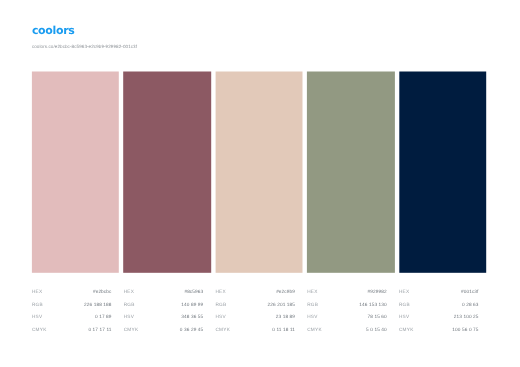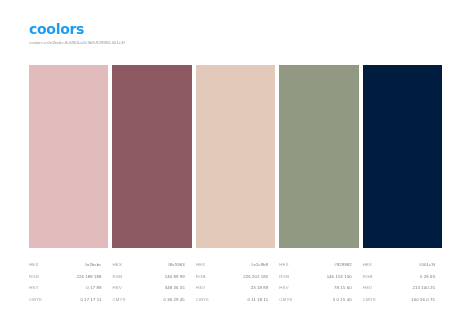--- a/index.html
+++ b/index.html
@@ -21,21 +21,21 @@
     box-sizing: border-box;
   }
 
   
   .header {
     position: absolute;
     left: 29px;
     top: 22px;
   }
   .logo {
-    font-size: 14px;
+    font-size: 10px;
     font-weight: bold;
     color: #1a9cf0;
     letter-spacing: -0.3px;
     line-height: 14px;
     font-family: "DejaVu Sans", sans-serif;
   }
   .url {
     margin-top: 4px;
     font-size: 4.2px;
     color: #8f9499;

